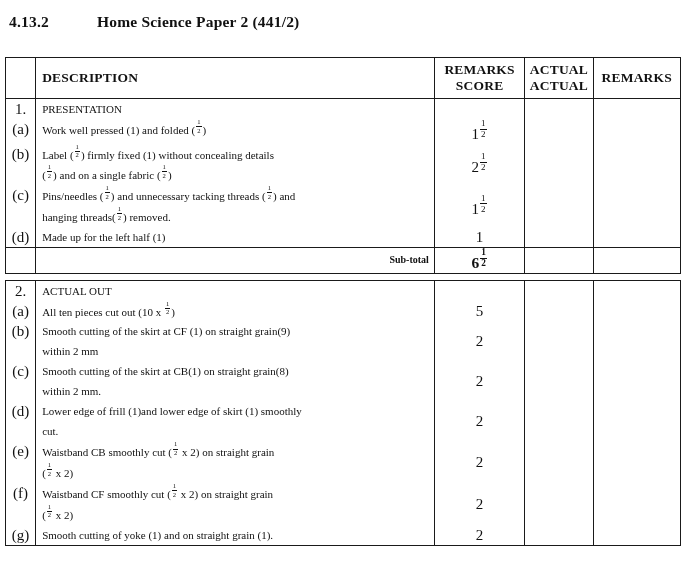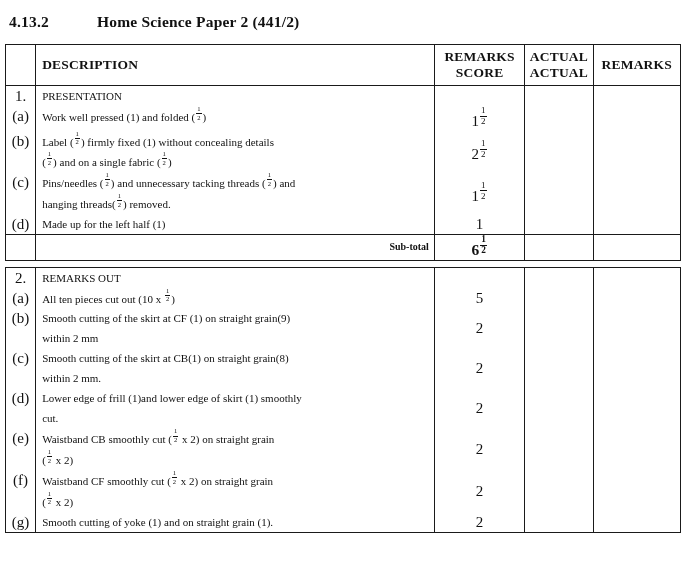--- a/index.html
+++ b/index.html
@@ -10,21 +10,21 @@
   .page{width:682px;height:563px;overflow:hidden;position:relative;}
   .title-row{
     padding:12px 0 0 9px;font-weight:bold;font-size:15.5px;line-height:20px;
     letter-spacing:0.2px;
   }
   .title-num{display:inline-block;width:88px;}
   table.grid{
     border-collapse:collapse;table-layout:fixed;width:676px;margin-left:5px;
     border:1.5px solid #1a1a1a;
   }
-  #table-a{margin-top:12px;border-radius:28px;}
+  #table-a{margin-top:25px;border-radius:28px;}
   #table-b{margin-top:6px;}
   col.c0{width:30px;} col.c1{width:397px;} col.c2{width:90px;}
   col.c3{width:68px;} col.c4{width:87px;}
   th,td{
     border-left:1.5px solid #1a1a1a;border-right:1.5px solid #1a1a1a;
     border-top:none;border-bottom:none;
     padding:0;vertical-align:top;overflow:hidden;
   }
   thead tr{height:41px;}
   thead th{
@@ -134,21 +134,21 @@
     <colgroup>
         <col class="c0">
         <col class="c1">
         <col class="c2">
         <col class="c3">
         <col class="c4">
       </colgroup>
     <tbody>
         <tr class="section-head">
     <td class="c-num">2.</td>
-    <td class="c-desc">REMARKS OUT</td>
+    <td class="c-desc">ACTUAL OUT</td>
     <td class="c-max"></td>
     <td class="c-act"></td>
     <td class="c-rem"></td>
   </tr>
         <tr class="item">
     <td class="c-num">(a)</td>
     <td class="c-desc">All ten pieces cut out (10 x <span class="frac"><span class="fn">1</span><span class="fd">2</span></span>)</td>
     <td class="c-max">5</td>
     <td class="c-act"></td>
     <td class="c-rem"></td>

